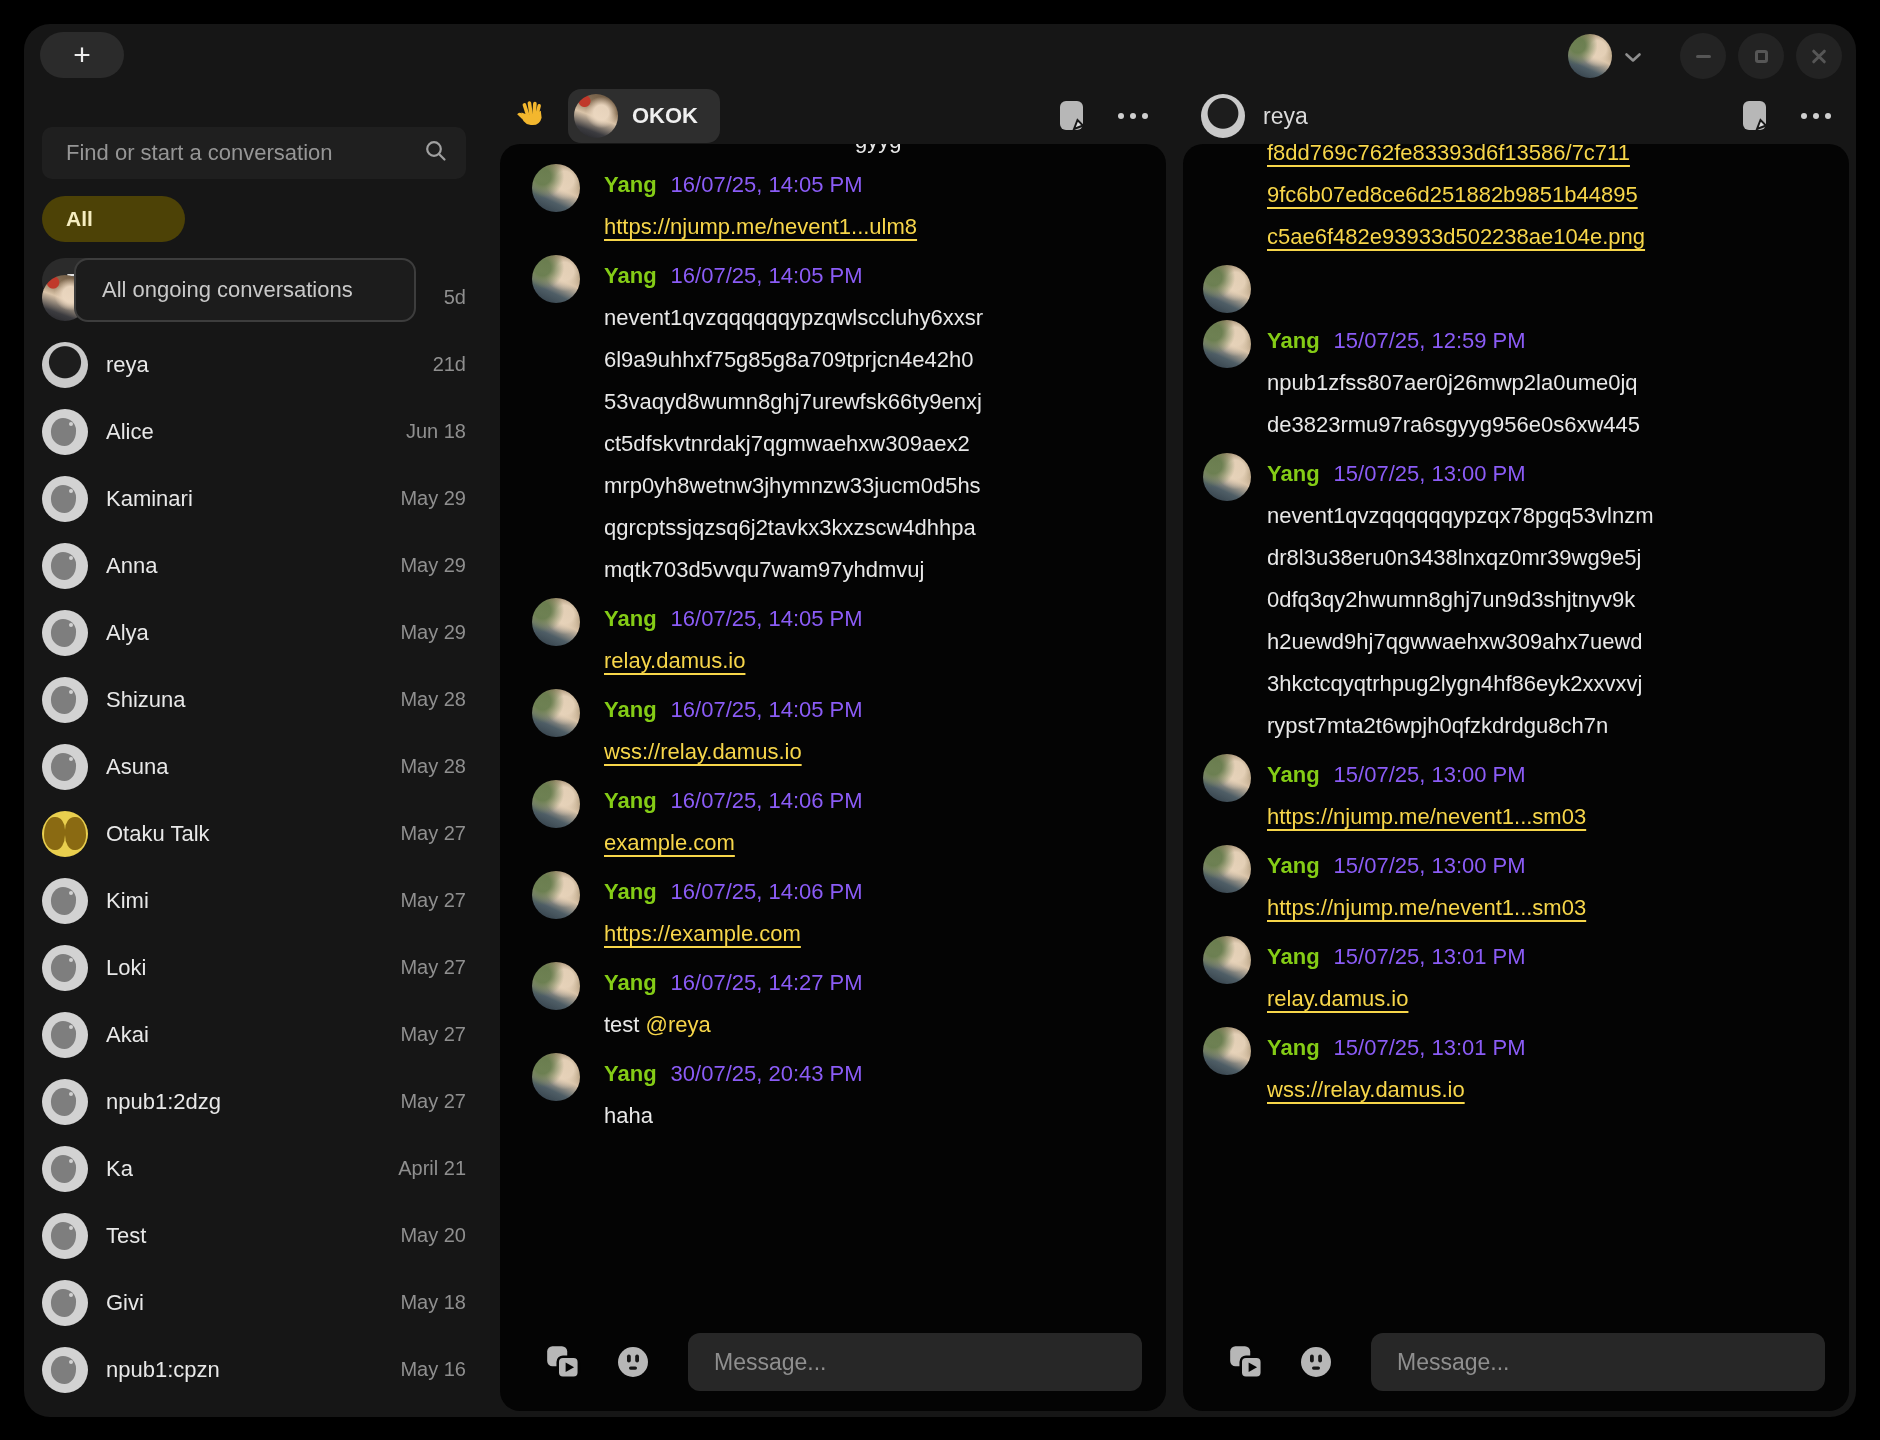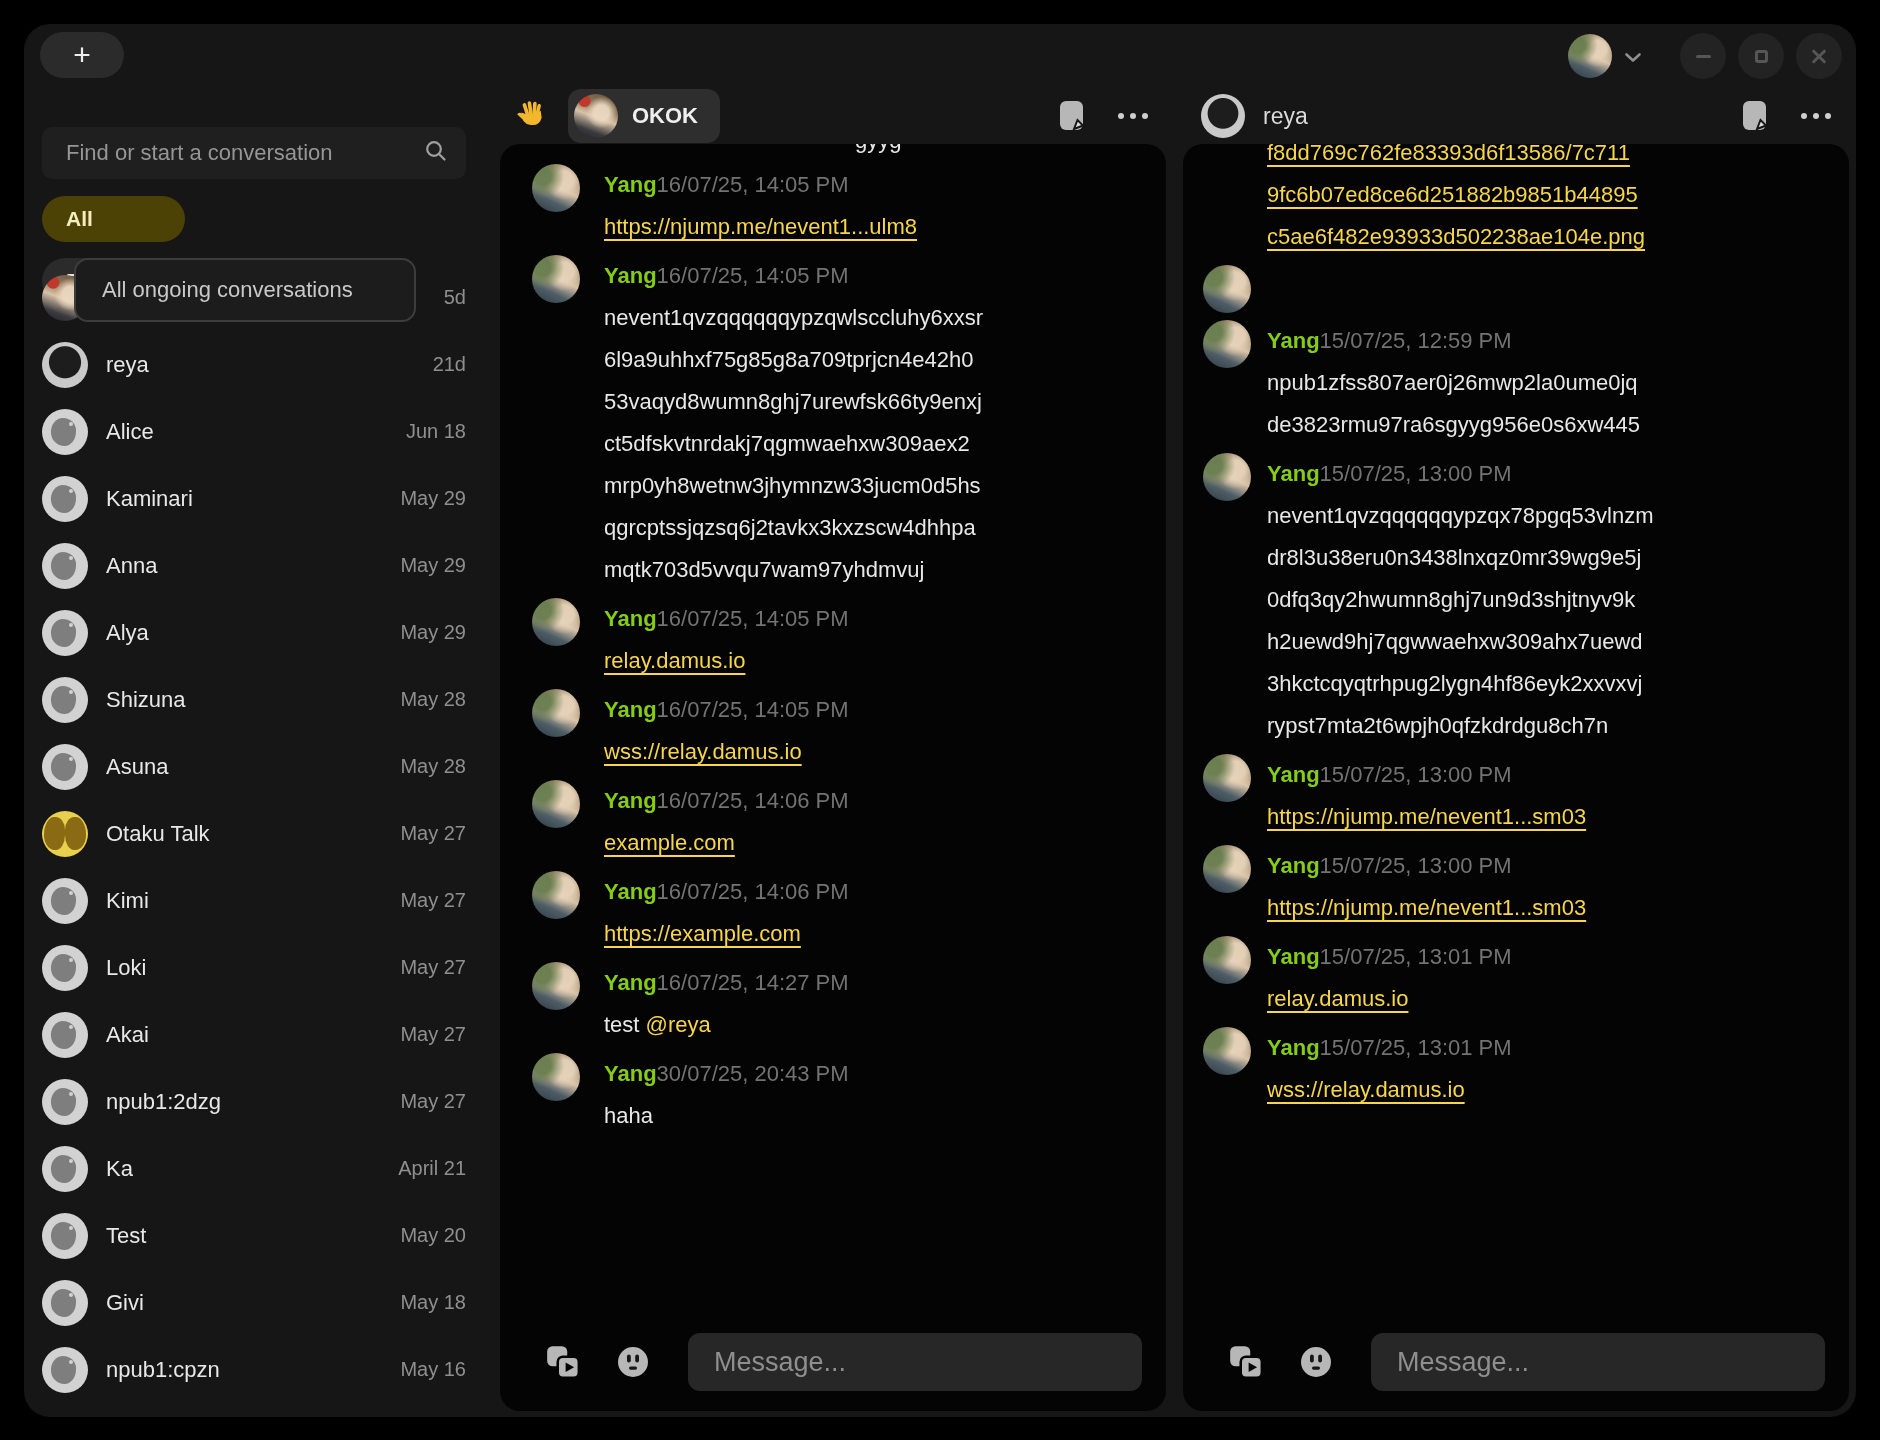--- a/index.html
+++ b/index.html
@@ -82,31 +82,31 @@
   .msg .avatar{width:48px;height:48px;}
   #panel-left .msg .avatar{margin-right:24px;} #panel-right .msg .avatar{margin-right:16px;}
   .msg.cont{display:block;}
   #panel-left .msg.cont{margin-left:72px;} #panel-right .msg.cont{margin-left:64px;}
   .msg.clip-frag{margin-top:-26px;margin-bottom:2px;}
   #panel-left .msg.clip-frag{margin-left:323px;}
   .msg.clipped{margin-top:-16px;}
   .msg-body{min-width:0;}
   .msg-head{font-size:22px;line-height:42px;white-space:nowrap;}
   .author{font-weight:700;color:#84cc16;}
-  .time{color:#737373;}
+  .time{color:#8b5cf6;margin-left:14px;}
   .msg-content{font-size:22px;line-height:42px;color:#e8e8e8;word-break:break-all;}
   a.link{color:#f7d64a;text-decoration:underline;text-decoration-thickness:2px;text-underline-offset:5px;cursor:pointer;}
   .mention{color:#f7d64a;cursor:pointer;}
 
   
   .input-bar{position:absolute;left:24px;right:24px;bottom:20px;height:58px;display:flex;align-items:center;}
   .input-bar .icon-btn{margin-left:20px;}
   .input-bar .icon-btn + .icon-btn{margin-left:34px;}
   .msg-input{flex:1;margin-left:38px;height:58px;border-radius:12px;background:#272727;border:none;outline:none;
-    padding:0 26px;font-size:27px;color:#cfcfcf;font-family:inherit;}
+    padding:0 26px;font-size:23px;color:#cfcfcf;font-family:inherit;}
   .msg-input::placeholder{color:#8f8f8f;}
 </style>
 </head>
 <body>
 
 <div id="window">
 
   <div class="plus-btn">+</div>
   <div class="titlebar-right">
     <div class="avatar girl-a tb-avatar"></div>

